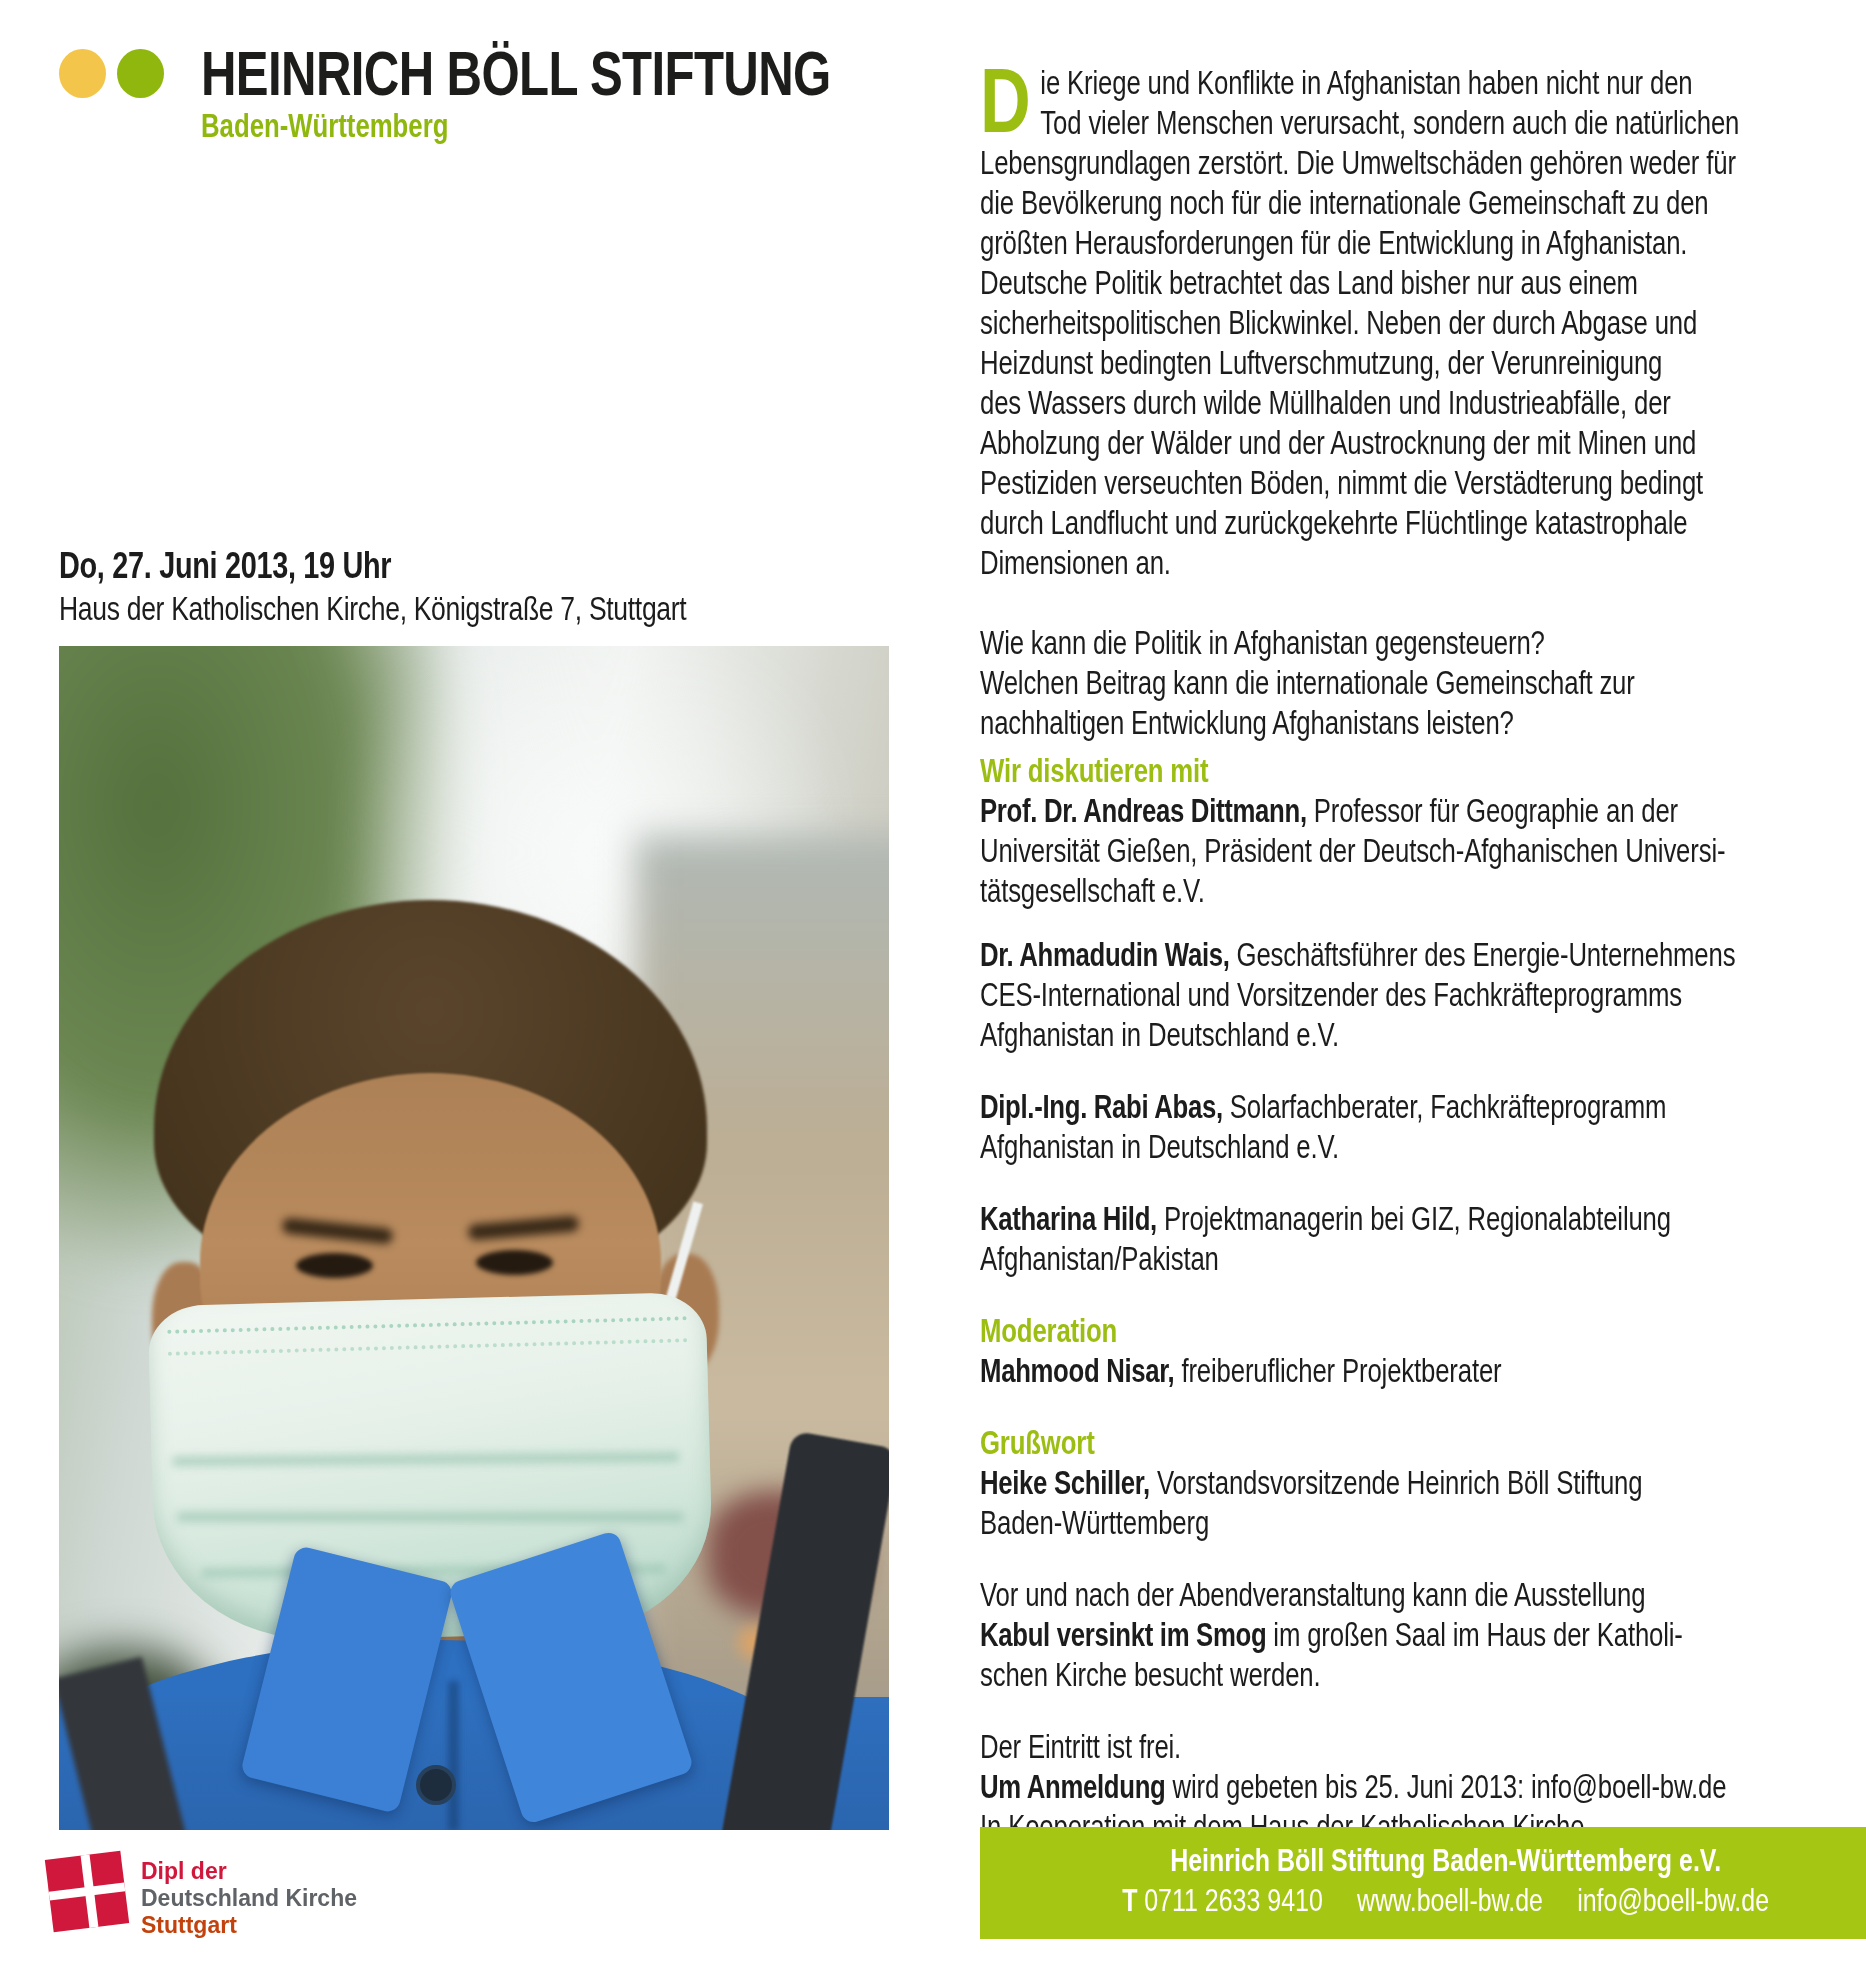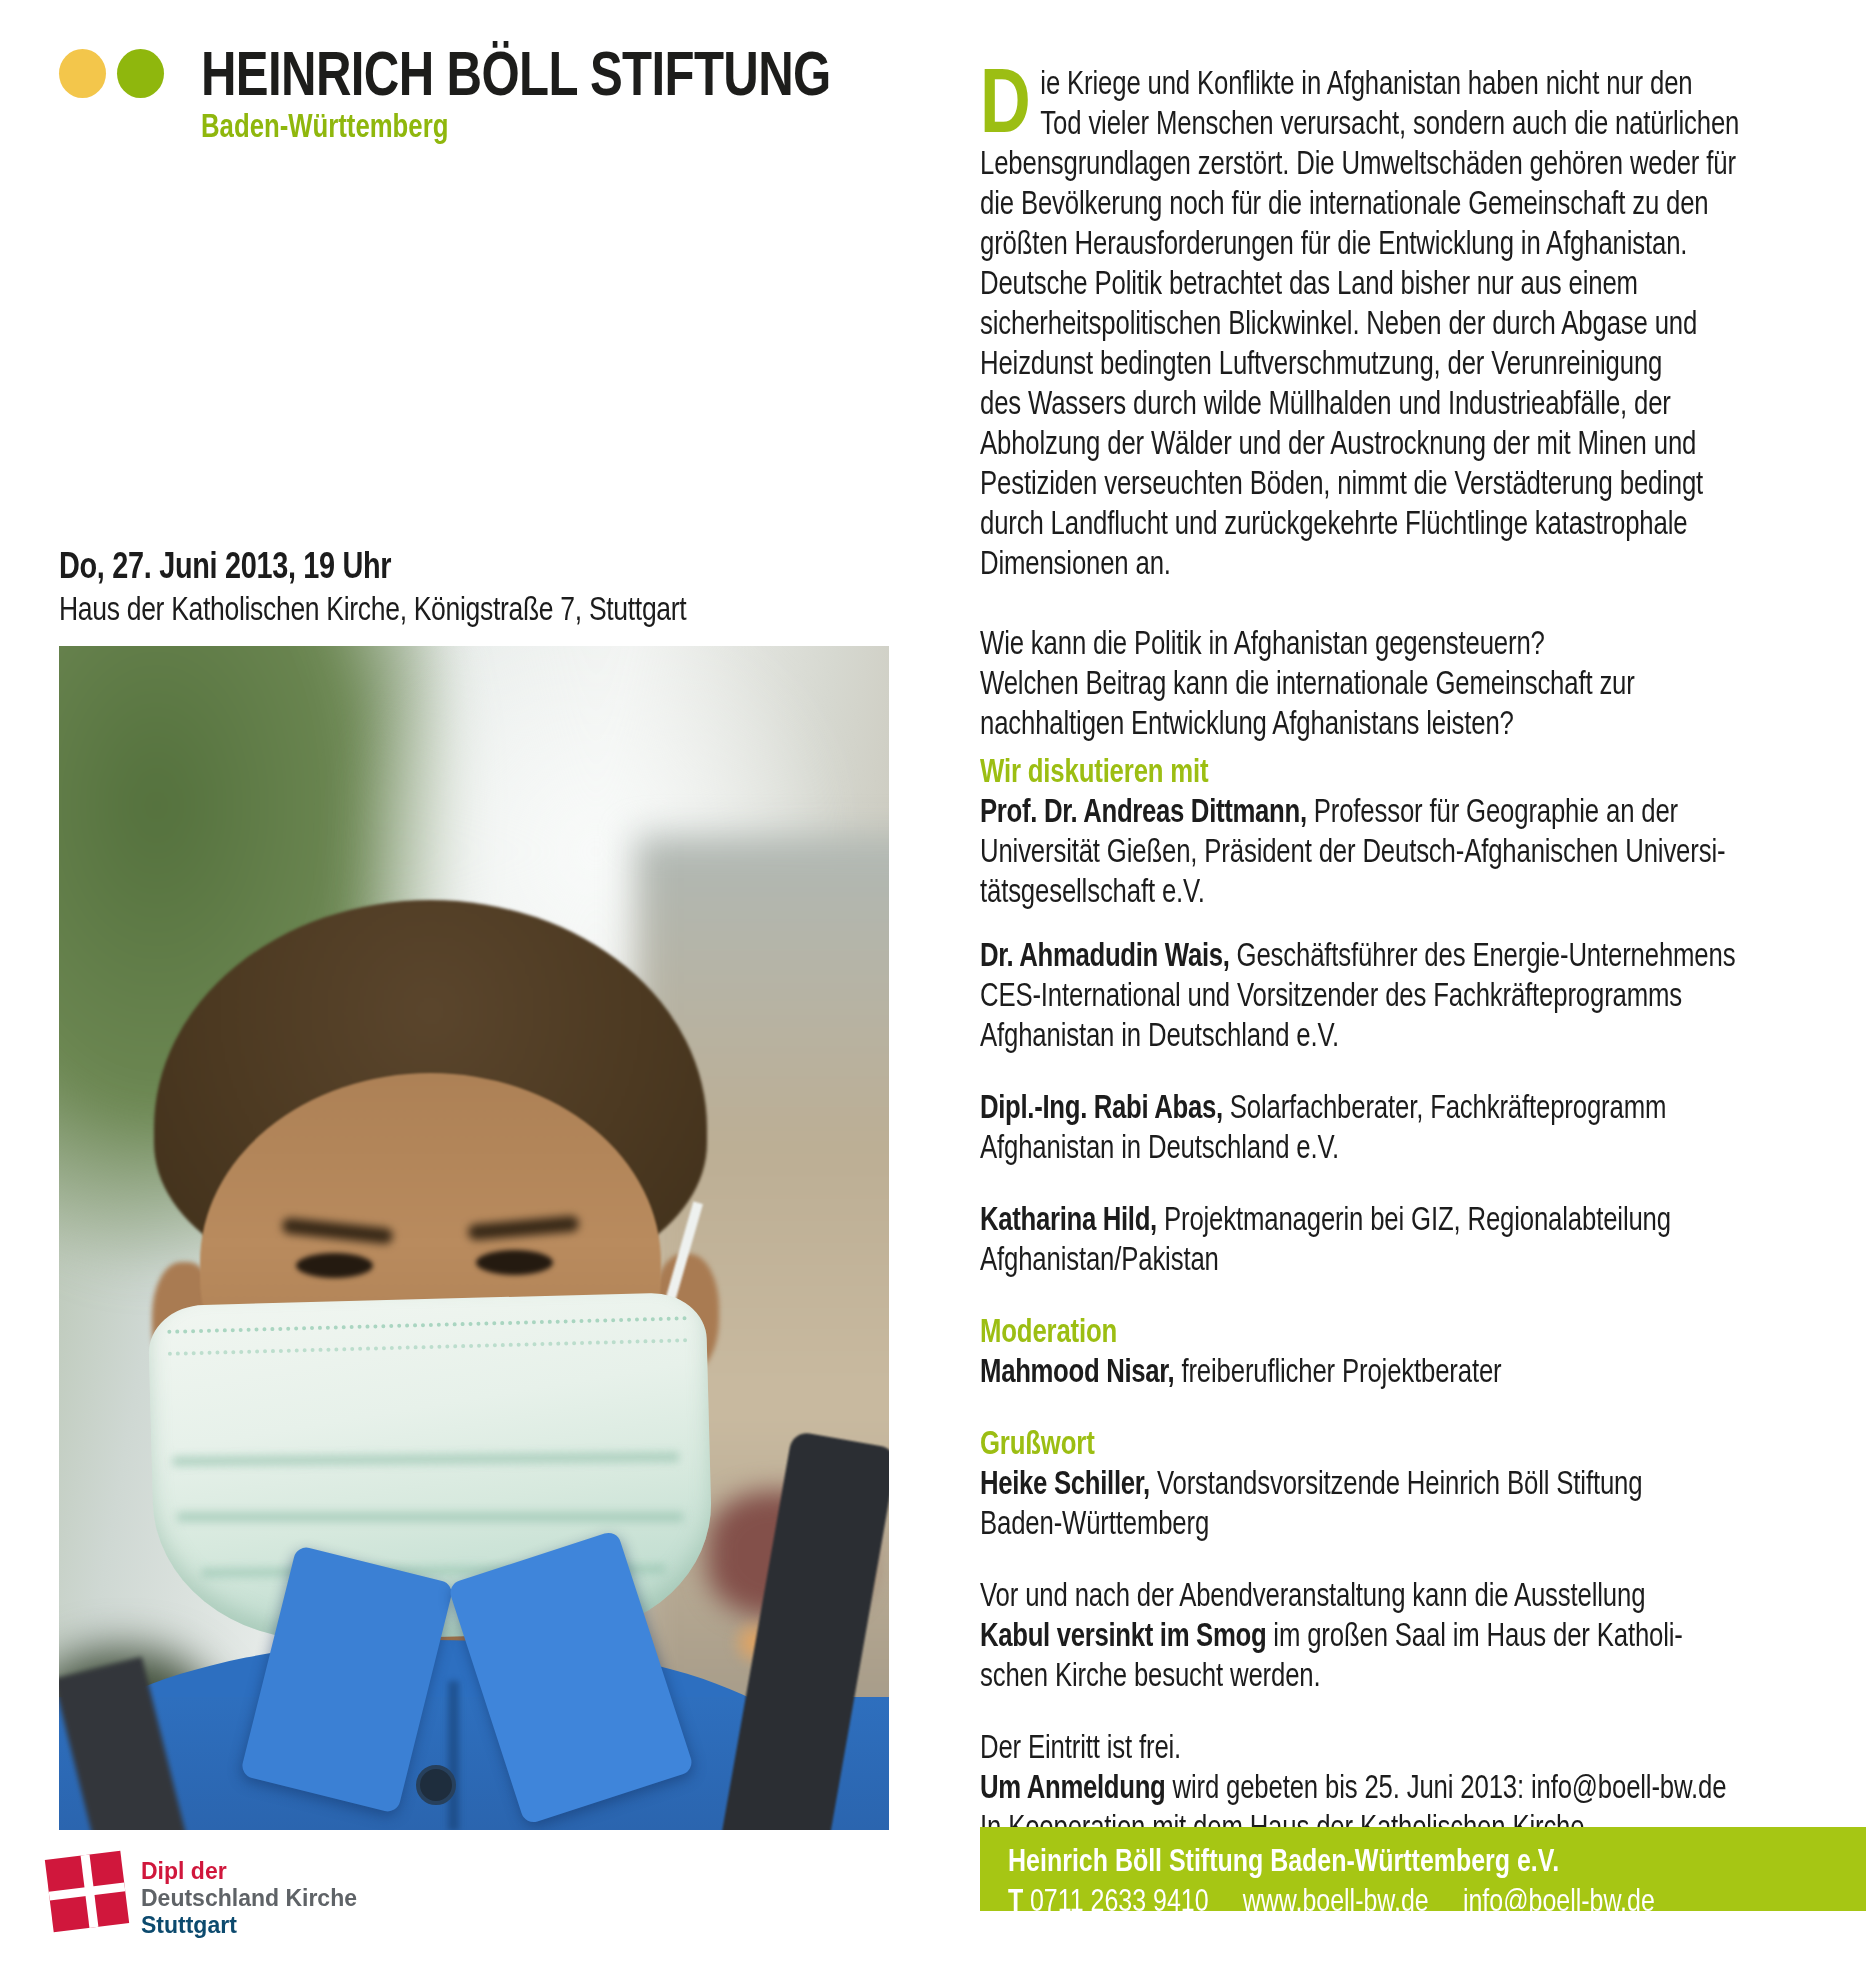--- a/index.html
+++ b/index.html
@@ -41,21 +41,21 @@
   .dropcap{float:left;font-weight:bold;font-size:90px;line-height:70px;height:76px;margin:3.2px 12.6px 0 0;}
   .q{margin-top:40px !important;}
   .green-head{font-weight:bold;margin-top:32px !important;}
   .green-head.first{margin-top:8px !important;}
   .speaker{margin-top:24px !important;}
   .speaker.gap40{margin-top:32px !important;}
   .tight{margin-top:0 !important;}
   b{font-weight:bold;letter-spacing:-0.4px;}
 
   
-  .footer-bar{left:980px;top:1827px;width:886px;height:84px;}
+  .footer-bar{left:980px;top:1827px;width:886px;height:112px;text-align:center;}
   .footer-inner{width:1122px;padding:12.6px 0 0 36px;color:#ffffff;font-size:32px;line-height:40px;}
   .footer-org{font-weight:bold;}
   .footer-contact span{margin-right:0;}
   .fc-gap{display:inline-block;width:35px;}
 </style>
 </head>
 <body>
 
 <div class="page">
 
@@ -110,21 +110,21 @@
     <div style="left:357px;top:1119px;width:40px;height:40px;border-radius:50%;background:#1e2d3d;border:4.7px solid #27405c;box-sizing:border-box;"></div>
   </div>
 
   <div class="abs khk-square" style="background:#d0173c;">
     <div class="v"></div>
       <div class="h"></div>
   </div>
   <div class="abs khk-text">
     <div style="color:#d0173c;">Dipl der</div>
     <div style="color:#5f6367;">Deutschland Kirche</div>
-    <div style="color:#0c4a6e;">Stuttgart</div>
+    <div style="color:#c2410c;">Stuttgart</div>
   </div>
 
   <div class="abs cond right-col">
     <p class="pre"><span class="dropcap" style="color:#9cbe13;">D</span><span>ie Kriege und Konflikte in Afghanistan haben nicht nur den
 Tod vieler Menschen verursacht, sondern auch die natürlichen
 Lebensgrundlagen zerstört. Die Umweltschäden gehören weder für
 die Bevölkerung noch für die internationale Gemeinschaft zu den
 größten Herausforderungen für die Entwicklung in Afghanistan.
 Deutsche Politik betrachtet das Land bisher nur aus einem
 sicherheitspolitischen Blickwinkel. Neben der durch Abgase und

